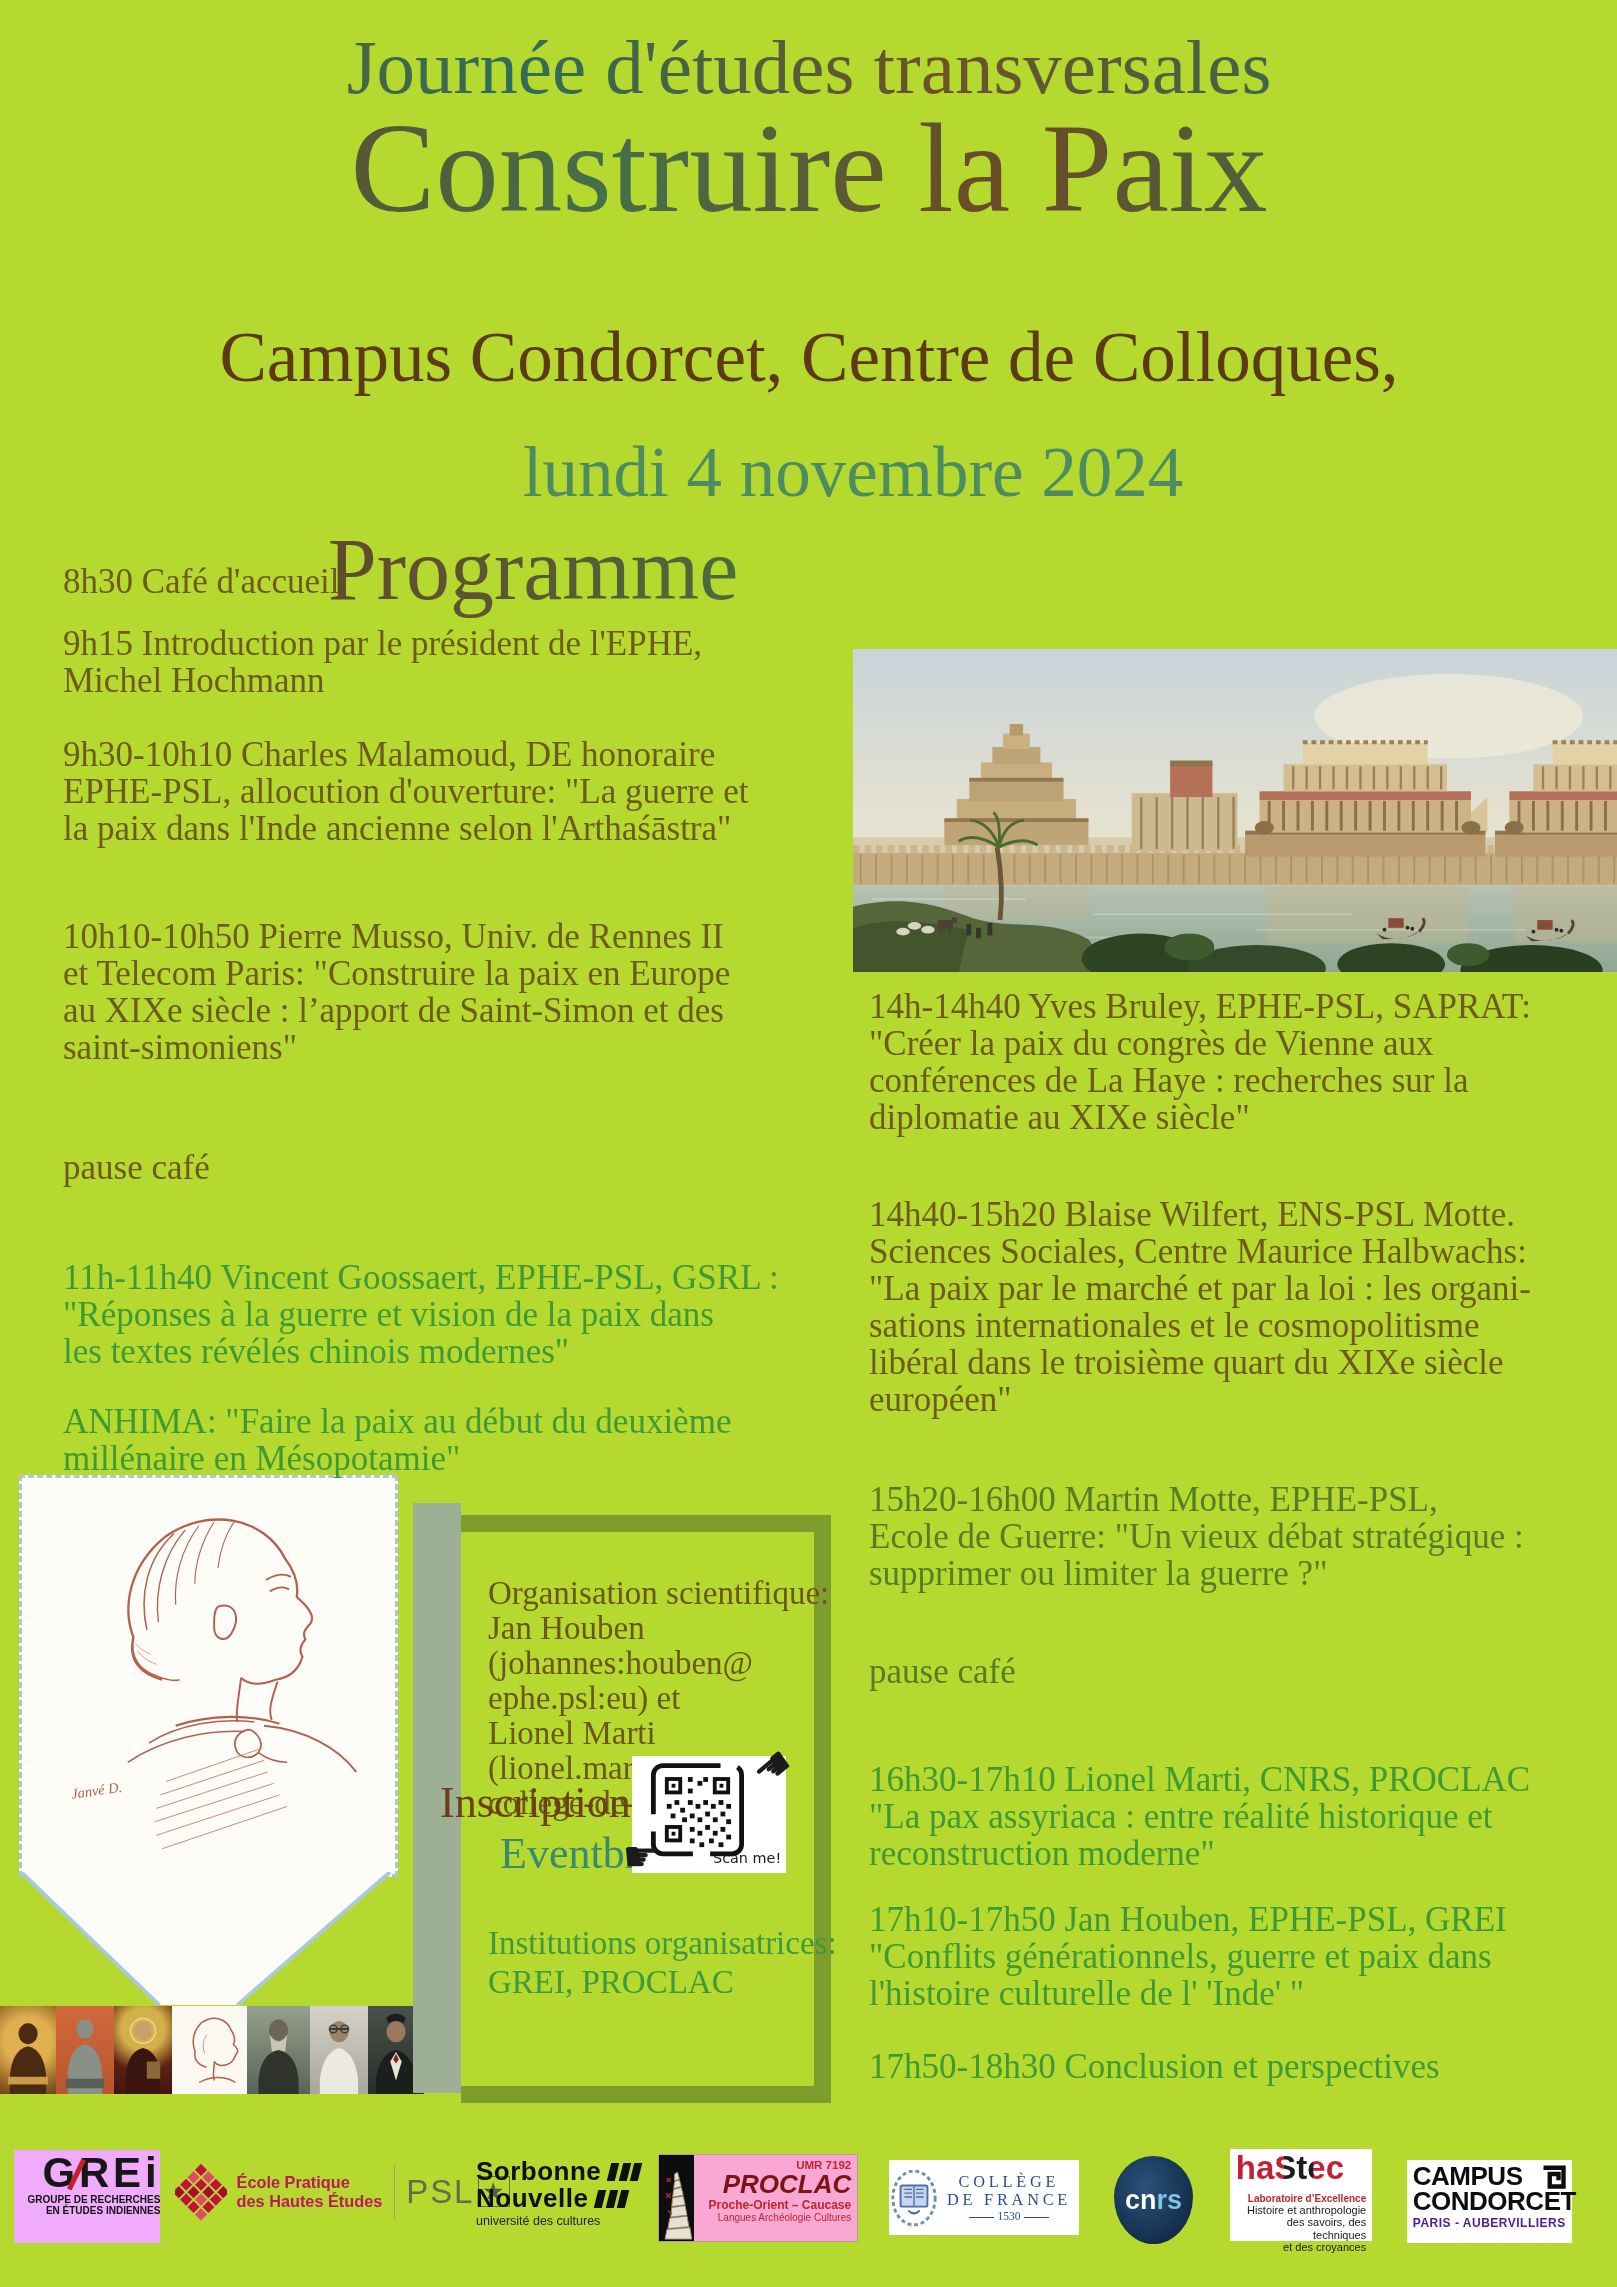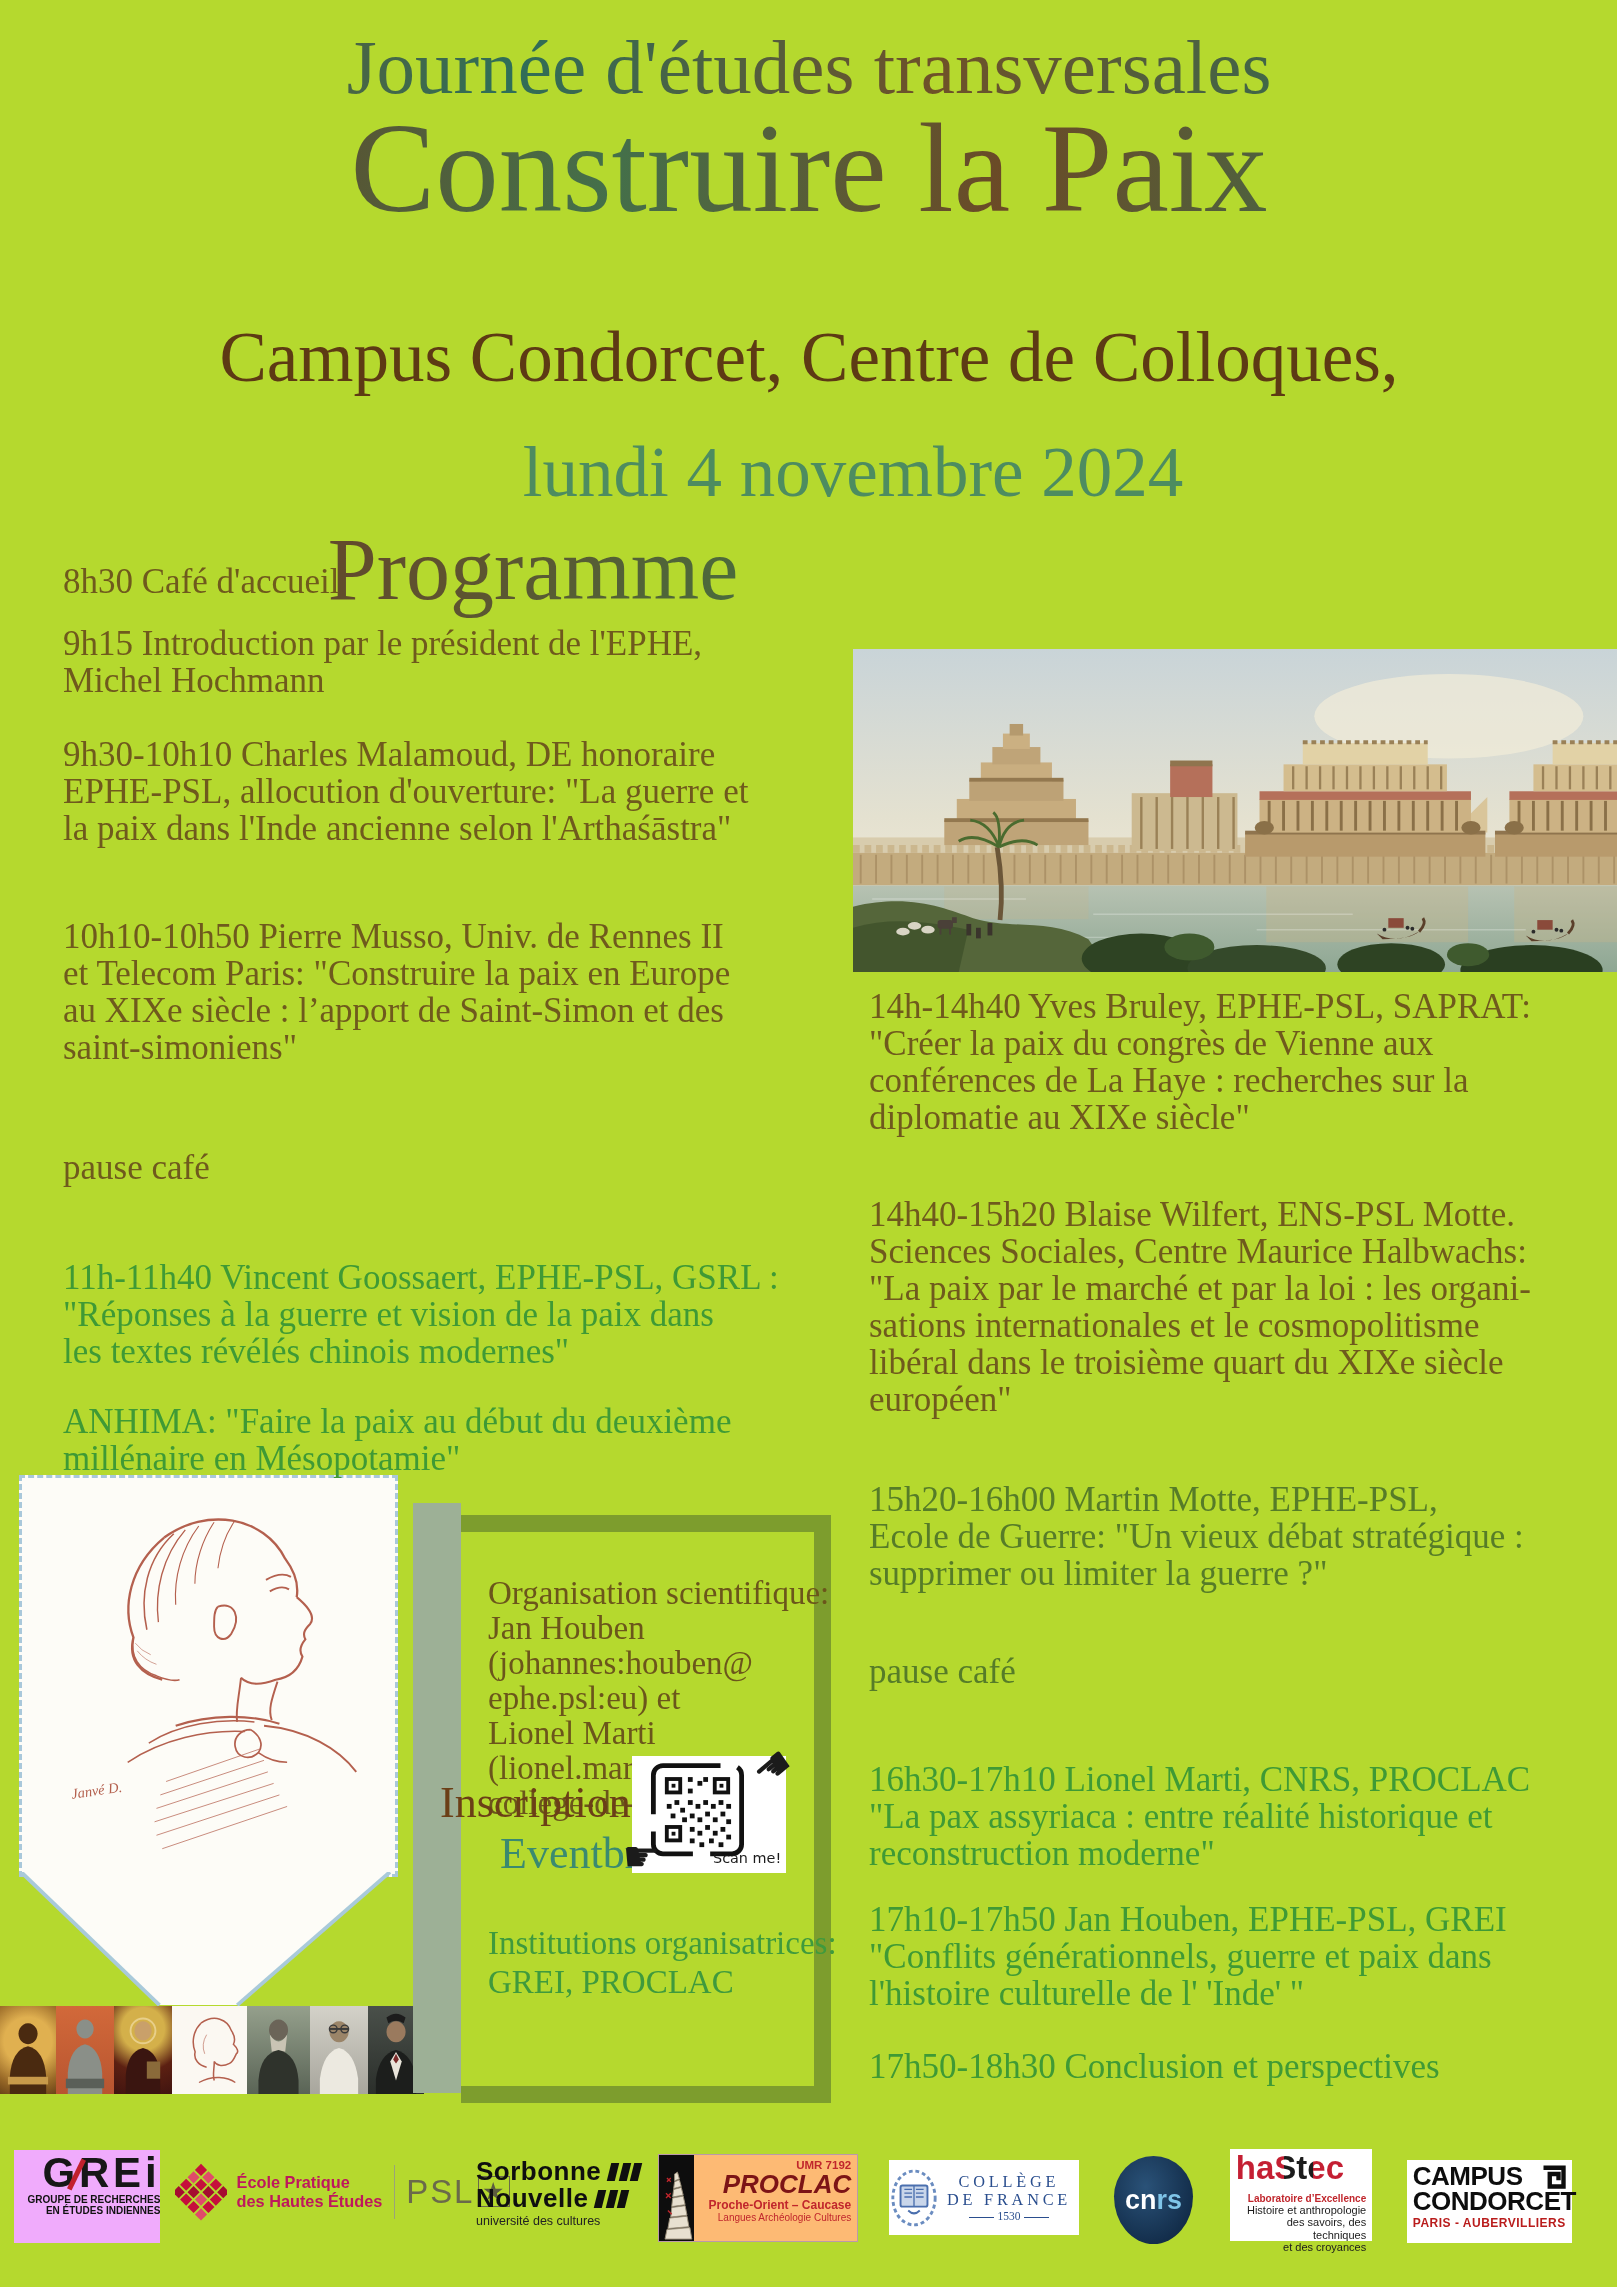--- a/index.html
+++ b/index.html
@@ -76,21 +76,21 @@
   .ephe-text{margin-left:9.6px;color:#be185d;font-weight:bold;font-size:16.3px;line-height:19px;}
   .ephe-sep{width:1px;height:54px;background:#9aa37a;margin:0 11.5px;}
   .ephe-psl{font-size:33px;color:#6a6a4a;letter-spacing:1.9px;display:flex;align-items:center;}
   .psl-star{font-size:25px;border:1.9px solid #6a6a4a;padding:0 2.9px;margin-left:3.8px;color:#5c5c40;}
   .sorbonne{left:476px;top:2158px;}
   .sorb-row{display:flex;align-items:center;}
   .sorb-row span.wd{font-size:26px;font-weight:bold;color:#0f0f0f;letter-spacing:0.5px;line-height:27px;}
   .bars{display:inline-flex;margin-left:7.7px;}
   .bars i{display:block;width:7.7px;height:18px;background:#0f0f0f;margin-right:3.8px;transform:skewX(-14deg);}
   .sorb-sub{font-size:12.5px;color:#222;margin-top:1.9px;}
-  .proclac{left:658px;top:2154px;width:198px;height:86px;background:#fdba74;border:1px solid #b9a;display:flex;}
+  .proclac{left:658px;top:2154px;width:198px;height:86px;background:#f9a8d4;border:1px solid #b9a;display:flex;}
   .zigstrip{width:35px;height:86px;background:#0d0d0d;flex:none;}
   .proclac-body{flex:1;text-align:right;padding:3.8px 5.8px 0 0;}
   .proclac-umr{color:#c0262c;font-size:11.5px;font-weight:bold;}
   .proclac-name{color:#7c1416;font-size:26px;font-weight:bold;font-style:italic;line-height:27px;}
   .proclac-l1{color:#c0262c;font-size:12px;font-weight:bold;}
   .proclac-l2{color:#c0262c;font-size:10px;}
   .cdf{left:889px;top:2160px;width:190px;height:75px;background:#fff;display:flex;align-items:center;}
   .cdf-text{text-align:center;flex:1;color:#2a4e8e;}
   .cdf-l1,.cdf-l2{font-family:"Liberation Serif",serif;font-size:16.3px;letter-spacing:3.8px;line-height:18px;}
   .cdf-year{font-family:"Liberation Serif",serif;font-size:11.5px;margin-top:1.9px;}
@@ -103,21 +103,21 @@
   .hastec{left:1230px;top:2149px;width:142px;height:92px;background:#fff;text-align:right;padding:1.9px 5.8px;box-sizing:border-box;}
   .hastec-name{font-size:33px;font-weight:bold;line-height:33px;text-align:left;
         background:linear-gradient(90deg,#c41f33 0 37%,#1c1c1c 37% 59%,#c41f33 59%);
         -webkit-background-clip:text;background-clip:text;color:transparent;}
   .hastec-sub{color:#c0262c;font-size:10px;font-weight:bold;margin-top:9px;}
   .hastec-l{color:#1b1b1b;font-size:11px;line-height:12.5px;}
   .campus{left:1407px;top:2160px;width:165px;height:83px;background:#fff;padding:3.8px 5.8px;box-sizing:border-box;}
   .campus-row{display:flex;align-items:center;justify-content:space-between;}
   .campus-l1,.campus-l2{font-size:26px;font-weight:bold;color:#0d0d0d;line-height:25px;letter-spacing:-0.5px;
         font-stretch:condensed;}
-  .campus-l3{font-size:12px;font-weight:bold;color:#b91c1c;letter-spacing:0.5px;margin-top:1.9px;}
+  .campus-l3{font-size:12px;font-weight:bold;color:#4c1d95;letter-spacing:0.5px;margin-top:1.9px;}
 </style>
 </head>
 <body>
 
 <div class="poster">
 
   <div class="hline t1">Journée d'études transversales</div>
   <div class="hline t2">Construire la Paix</div>
   <div class="hline t3">Campus Condorcet, Centre de Colloques,</div>
   <div class="hline t4">lundi 4 novembre 2024</div>

